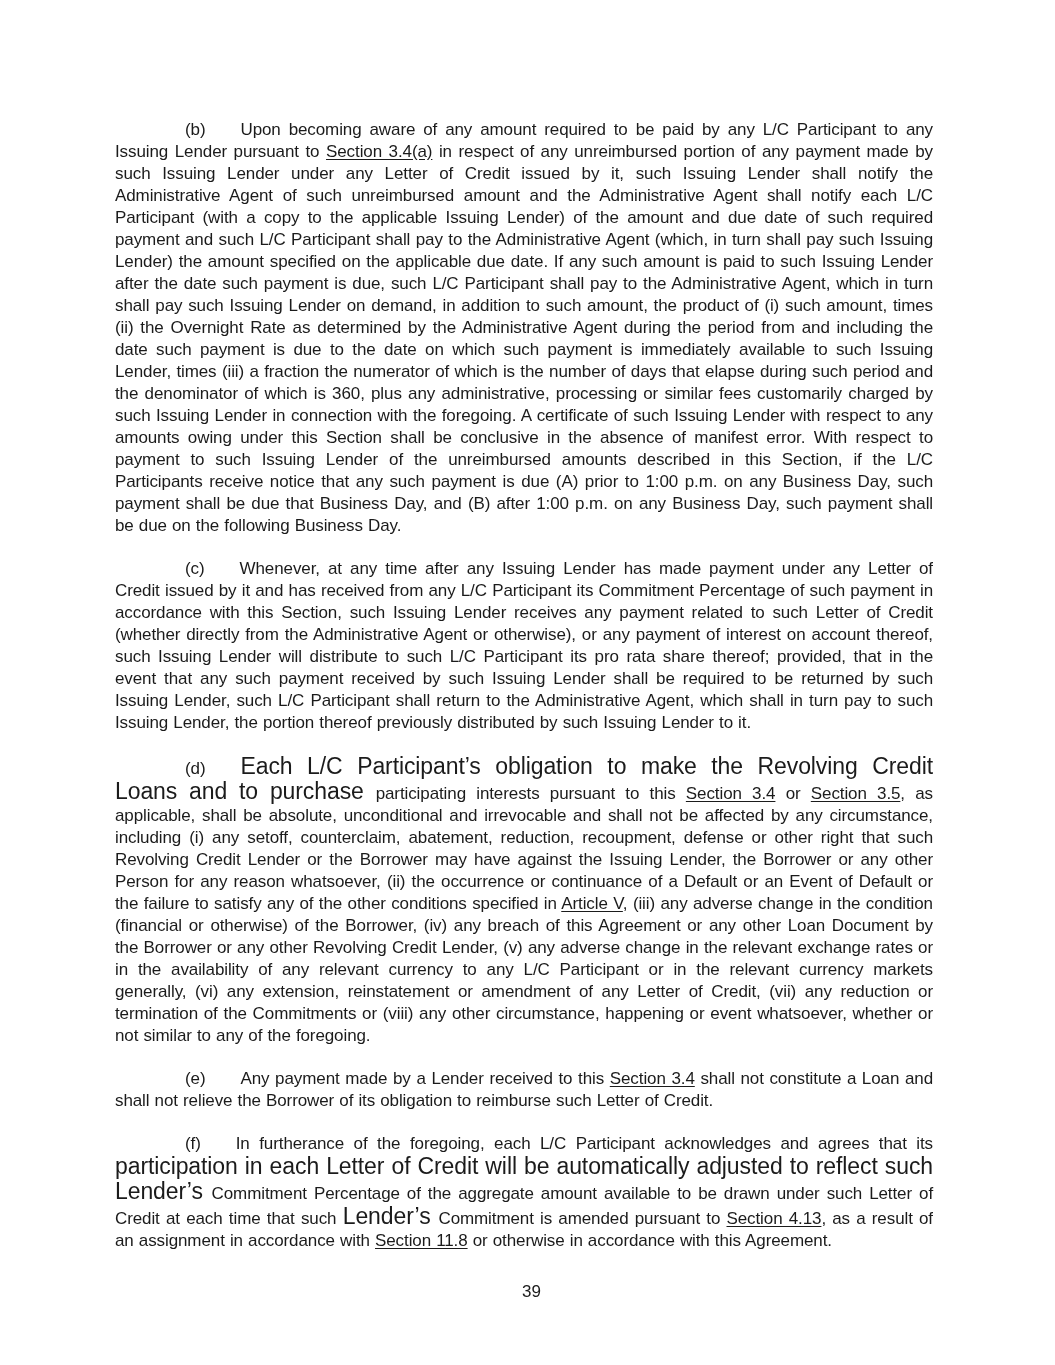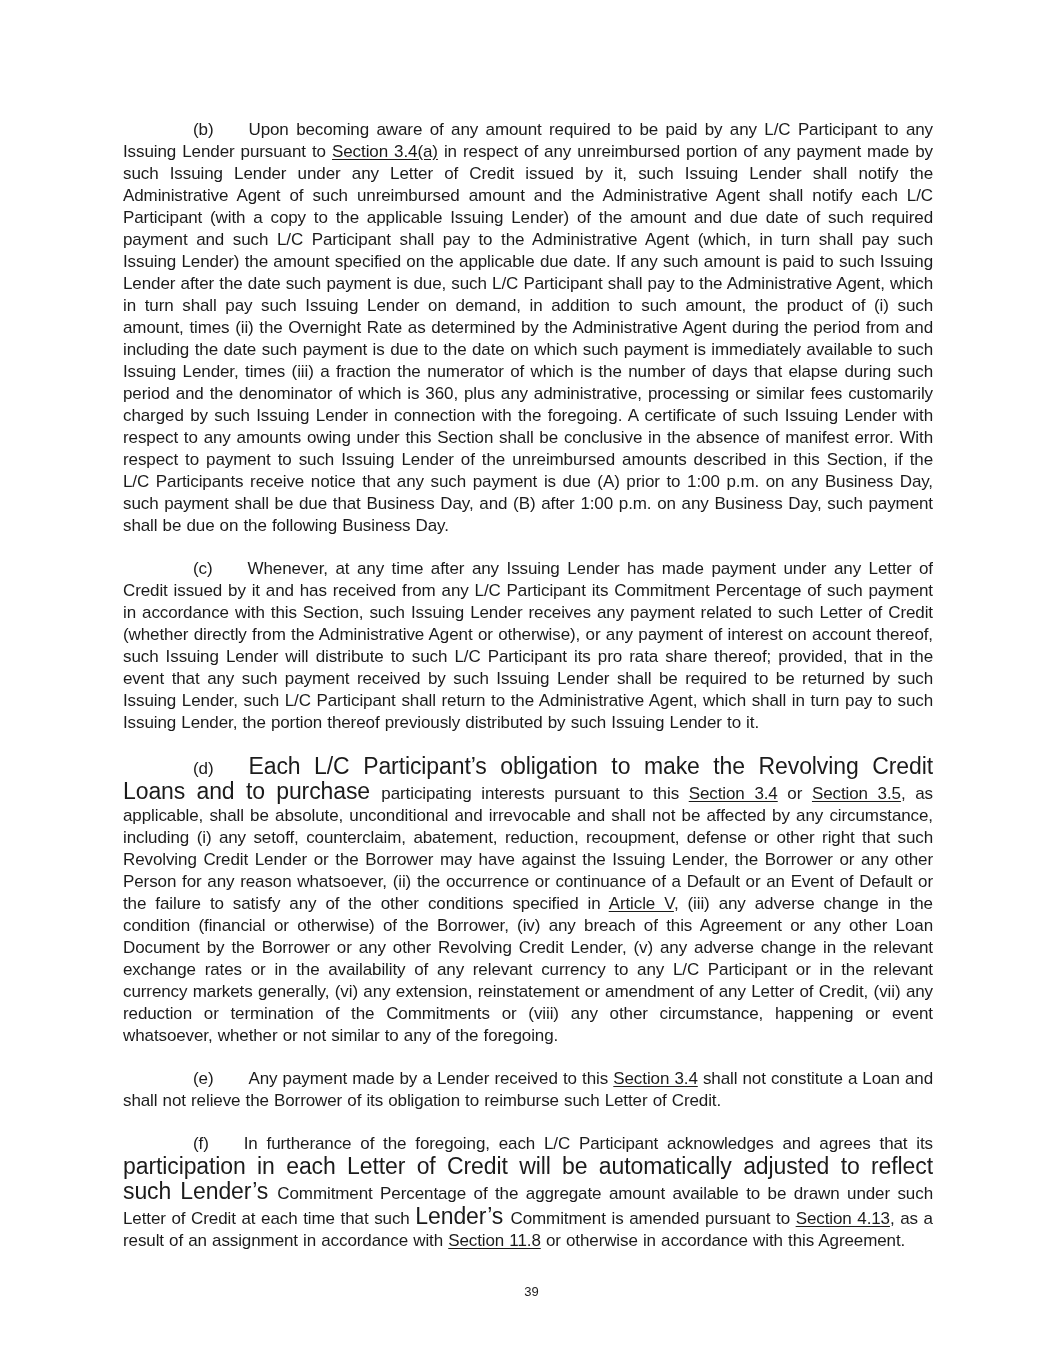--- a/index.html
+++ b/index.html
@@ -17,21 +17,21 @@
     font-family: "Liberation Sans", sans-serif;
     overflow: hidden;
   }
   .doc-body {
     position: absolute;
     left: 115px;
     top: 119px;
     width: 818px;
   }
   .para {
-    margin: 0 0 21px 8px;
+    margin: 0 0 21px 0;
     font-size: 17px;
     line-height: 22px;
     text-align: justify;
     text-indent: 70px;
     letter-spacing: -0.1px;
     word-spacing: 0.5px;
   }
   .plabel {
     white-space: pre;
   }
@@ -47,21 +47,21 @@
   .serif {
     font-family: Liberation Sans, sans-serif;
     font-size: 23px;
   }
   .page-number {
     position: absolute;
     left: 0;
     right: 0;
     top: 1281px;
     text-align: center;
-    font-size: 13px;
+    font-size: 17px;
     line-height: 22px;
     padding-left: 8px;
   }
 </style>
 </head>
 <body>
 
 <div class="page" style="--page-bg: #ffffff; --ink: #1b1b1b;">
   <main class="doc-body" id="doc-body">
       <p class="para"><span class="plabel">(b)</span><span class="ptab"></span><span>Upon becoming aware of any amount required to be paid by any L/C Participant to any Issuing Lender pursuant to </span><span class="uref">Section 3.4(a)</span><span> in respect of any unreimbursed portion of any payment made by such Issuing Lender under any Letter of Credit issued by it, such Issuing Lender shall notify the Administrative Agent of such unreimbursed amount and the Administrative Agent shall notify each L/C Participant (with a copy to the applicable Issuing Lender) of the amount and due date of such required payment and such L/C Participant shall pay to the Administrative Agent (which, in turn shall pay such Issuing Lender) the amount specified on the applicable due date. If any such amount is paid to such Issuing Lender after the date such payment is due, such L/C Participant shall pay to the Administrative Agent, which in turn shall pay such Issuing Lender on demand, in addition to such amount, the product of (i) such amount, times (ii) the Overnight Rate as determined by the Administrative Agent during the period from and including the date such payment is due to the date on which such payment is immediately available to such Issuing Lender, times (iii) a fraction the numerator of which is the number of days that elapse during such period and the denominator of which is 360, plus any administrative, processing or similar fees customarily charged by such Issuing Lender in connection with the foregoing. A certificate of such Issuing Lender with respect to any amounts owing under this Section shall be conclusive in the absence of manifest error. With respect to payment to such Issuing Lender of the unreimbursed amounts described in this Section, if the L/C Participants receive notice that any such payment is due (A) prior to 1:00 p.m. on any Business Day, such payment shall be due that Business Day, and (B) after 1:00 p.m. on any Business Day, such payment shall be due on the following Business Day.</span></p>

